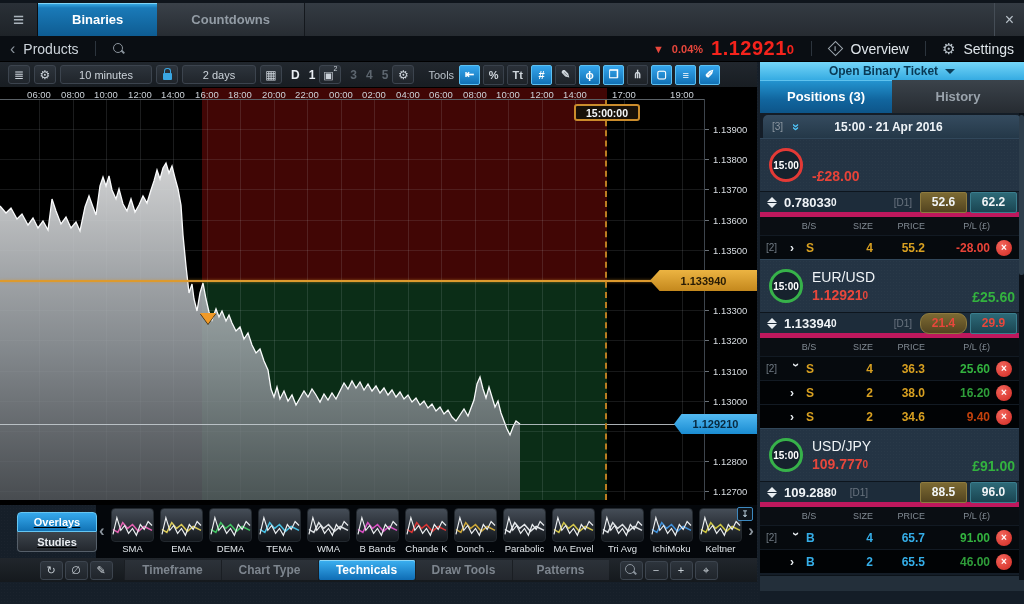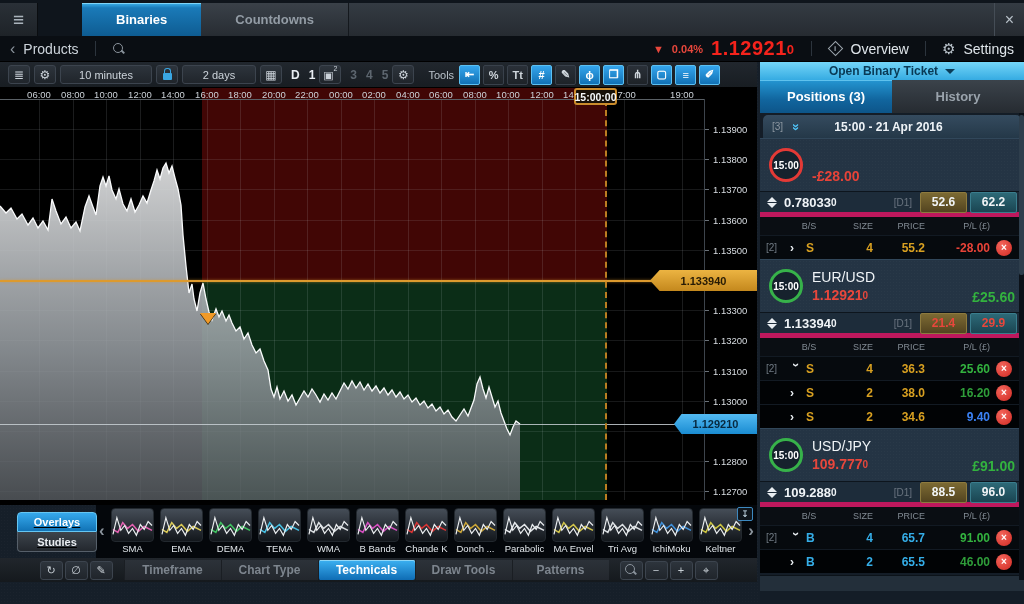--- a/index.html
+++ b/index.html
@@ -6,21 +6,21 @@
   html,body { background:#0c1117; }
   body { font-family:"Liberation Sans", sans-serif; }
   .app { position:relative; width:1024px; height:604px; background:#161f29; overflow:hidden;
          background-image:radial-gradient(rgba(255,255,255,0.02) 1px, transparent 1px); background-size:3px 3px; }
 
   
   .top-bar { position:absolute; left:0; top:0; width:1024px; height:36px; background:#0f151c; display:flex; align-items:flex-end; }
   .hamburger { width:38px; height:33px; background:linear-gradient(#2a3037,#1e2328); border-right:1px solid #0a0d10;
                display:flex; align-items:center; justify-content:center; color:#aab3bb; font-size:19px; }
   .win-tab { height:33px; padding:0 34px; display:flex; align-items:center; font-size:13px; font-weight:bold; cursor:default; }
-  .win-tab.active { background:linear-gradient(#3db2ec 0%, #1a7ab8 15%, #0e5c92 100%); color:#fff; box-shadow:inset 0 1px 0 #7fd4f8;margin-left:44px; }
+  .win-tab.active { background:linear-gradient(#3db2ec 0%, #1a7ab8 15%, #0e5c92 100%); color:#fff; box-shadow:inset 0 1px 0 #7fd4f8; }
   .win-tab.inactive { background:linear-gradient(#3a4149,#272c32); color:#939ca5; border-right:1px solid #14181d; }
   .win-rest { flex:1; height:33px; background:linear-gradient(#343b43,#262b31); }
   .win-close { width:30px; height:33px; background:linear-gradient(#343b43,#262b31); border-left:1px solid #454d56;
                display:flex; align-items:center; justify-content:center; color:#b9c2ca; font-size:16px; }
 
   
   .product-bar { position:absolute; left:0; top:36px; width:1024px; height:26px; background:#0a0e13; border-bottom:1px solid #000;
                  display:flex; align-items:center; padding:0 10px; gap:8px; }
   .back-chev { color:#8a939c; font-size:16px; }
   .products-label { color:#cdd4db; font-size:14px; }
@@ -63,21 +63,21 @@
   .hgrid { position:absolute; left:0; width:704px; height:1px; background:rgba(205,215,225,0.11); }
   .chart-svg { position:absolute; left:0; top:0; pointer-events:none; }
   .strike-line { position:absolute; left:0; width:704px; height:2px; background:#dd9a2e; box-shadow:0 0 3px rgba(221,154,46,.6); }
   .current-line { position:absolute; left:0; width:704px; height:1px; background:#c8cfd4; opacity:.85; }
   .session-line { position:absolute; top:12px; height:400px; width:0; border-left:2px dashed #bb7e21; }
   .top-border { position:absolute; left:0; top:11px; width:704px; height:1px; background:#5a6066; }
   .marker { position:absolute; width:0; height:0; border-left:8px solid transparent; border-right:8px solid transparent;
             border-top:11px solid #f09a28; filter:drop-shadow(0 1px 0 #2b1d04); }
   .time-axis { position:absolute; left:0; top:0; width:757px; height:12px; z-index:6; }
   .tlabel { position:absolute; top:1px; width:32px; text-align:center; color:#ccd2d8; font-size:9.5px; }
-  .session-tag { position:absolute; top:0; width:43px; height:17px; background:#171008; border:2px solid #cb8c2c; border-radius:3px;
+  .session-tag { position:absolute; top:16px; width:66px; height:17px; background:#171008; border:2px solid #cb8c2c; border-radius:3px;
                  color:#f5f7f9; font-size:10.5px; font-weight:bold; display:flex; align-items:center; justify-content:center; z-index:7; }
   .price-axis { position:absolute; left:704px; top:11px; width:53px; height:401px; border-left:1px solid #3d444c; z-index:5; }
   .plabel { position:absolute; left:8px; font-size:9.5px; color:#d8dde2; }
   .ptick { position:absolute; left:0; width:4px; height:1px; background:#6a7178; }
   .strike-tag { position:absolute; left:650px; width:107px; height:21px; background:linear-gradient(#ecb442,#c4881d);
                 clip-path:polygon(0 50%, 9% 0, 100% 0, 100% 100%, 9% 100%); color:#271b05; font-size:11px; font-weight:bold;
                 display:flex; align-items:center; justify-content:center; z-index:8; }
   .current-tag { position:absolute; left:674px; width:83px; height:20px; background:linear-gradient(#53baf2,#1a8cd2);
                  clip-path:polygon(0 50%, 9% 0, 100% 0, 100% 100%, 9% 100%); color:#07293f; font-size:11px; font-weight:bold;
                  display:flex; align-items:center; justify-content:center; z-index:8; }
@@ -540,21 +540,21 @@
           </div>
           <div class="card-pl" style="color: rgb(51, 179, 63);">£25.60</div>
         </div>
         <div class="strike-row">
           <span class="spread">
             <i class="up"></i>
             <i class="dn"></i>
           </span>
           <span class="strike-text"><span>1.13394</span><span class="sub">0</span></span>
           <span class="d1">[D1]</span>
-          <div class="quote-btn sell" style="color: rgb(232, 71, 60);">21.4</div>
+          <div class="quote-btn sell" style="color: rgb(232, 71, 60); border-radius: 9px;">21.4</div>
           <div class="quote-btn buy" style="color: rgb(232, 71, 60);">29.9</div>
         </div>
         <div class="col-header">
           <span></span>
           <span style="grid-column: 2 / 4; text-align: center;">B/S</span>
           <span class="right">SIZE</span>
           <span class="right">PRICE</span>
           <span class="right">P/L (£)</span>
           <span></span>
         </div>
@@ -575,39 +575,39 @@
           <span class="rnum" style="color: rgb(216, 160, 33);">38.0</span>
           <span class="rnum" style="color: rgb(47, 158, 58);">16.20</span>
           <span class="rx">×</span>
         </div>
         <div class="prow child">
           <span class="rtag"></span>
           <span class="rchev">›</span>
           <span class="rside" style="color: rgb(216, 160, 33);">S</span>
           <span class="rnum" style="color: rgb(216, 160, 33);">2</span>
           <span class="rnum" style="color: rgb(216, 160, 33);">34.6</span>
-          <span class="rnum" style="color: #3b82f6;">9.40</span>
+          <span class="rnum" style="color: #c2410c;">9.40</span>
           <span class="rx">×</span>
         </div>
         <div class="card">
           <div class="ring" style="border-color: rgb(55, 178, 74);">15:00</div>
           <div class="card-info">
             <div class="iname">USD/JPY</div>
             <div class="iprice" style="color: rgb(232, 71, 60);"><span>109.777</span><span class="sub">0</span></div>
           </div>
           <div class="card-pl" style="color: rgb(51, 179, 63);">£91.00</div>
         </div>
         <div class="strike-row">
           <span class="spread">
             <i class="up"></i>
             <i class="dn"></i>
           </span>
           <span class="strike-text"><span>109.288</span><span class="sub">0</span></span>
           <span class="d1">[D1]</span>
-          <div class="quote-btn sell" style="color: rgb(242, 245, 247);">88.5</div>
+          <div class="quote-btn sell" style="color: rgb(242, 245, 247); margin-left: 44px;">88.5</div>
           <div class="quote-btn buy" style="color: rgb(242, 245, 247);">96.0</div>
         </div>
         <div class="col-header">
           <span></span>
           <span style="grid-column: 2 / 4; text-align: center;">B/S</span>
           <span class="right">SIZE</span>
           <span class="right">PRICE</span>
           <span class="right">P/L (£)</span>
           <span></span>
         </div>

